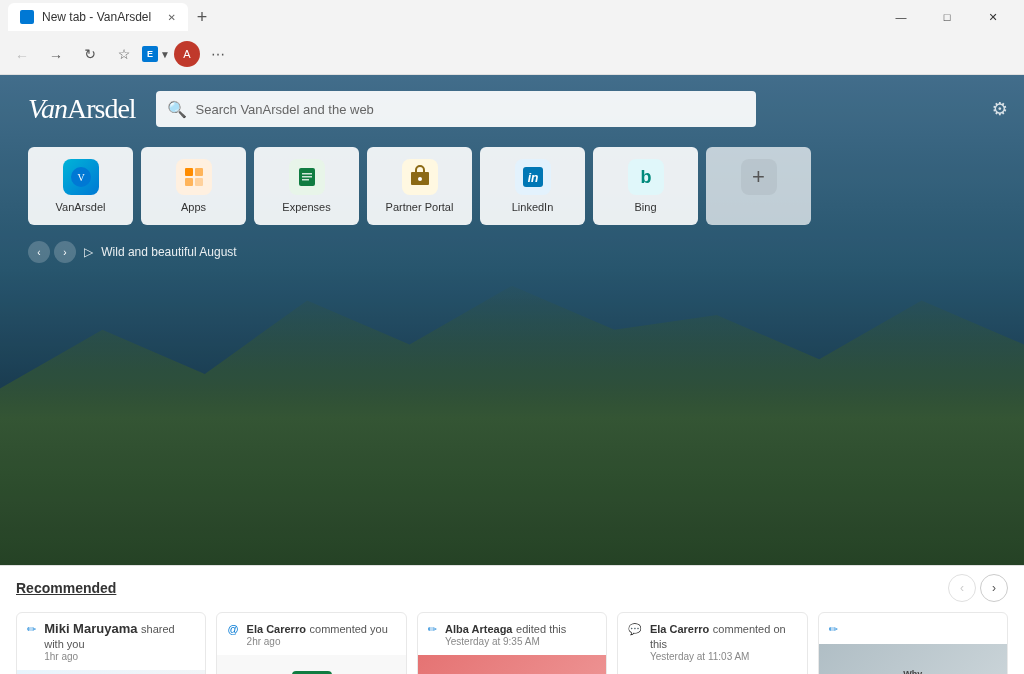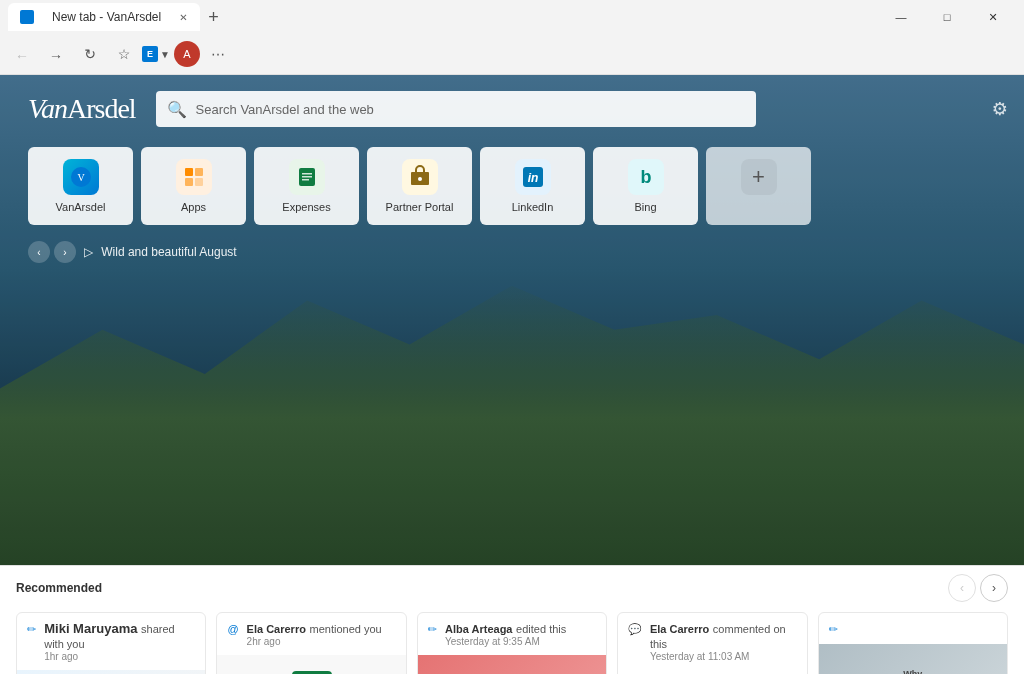--- a/index.html
+++ b/index.html
@@ -1,21 +1,21 @@
 <!DOCTYPE html>
 <html><head>
   <meta charset="utf-8">
   <style>
     * { margin: 0; padding: 0; box-sizing: border-box; }
     body { font-family: 'Segoe UI', Arial, sans-serif; font-size: 13px; background: #f5f5f5; width: 1024px; height: 674px; overflow: hidden; }
 
     
     .browser-chrome { background: #f3f3f3; border-bottom: 1px solid #e0e0e0; }
     .tab-bar { display: flex; align-items: center; height: 34px; padding: 0 8px; background: #f3f3f3; }
-    .tab { display: flex; align-items: center; background: #fff; border-radius: 6px 6px 0 0; padding: 0 12px; height: 28px; font-size: 12px; color: #333; gap: 18px; min-width: 180px; }
+    .tab { display: flex; align-items: center; background: #fff; border-radius: 6px 6px 0 0; padding: 0 12px; height: 28px; font-size: 12px; color: #333; gap: 8px; min-width: 180px; }
     .tab-favicon { width: 14px; height: 14px; background: #0078d4; border-radius: 2px; display: inline-block; }
     .tab-close { margin-left: auto; cursor: pointer; color: #666; font-size: 10px; }
     .tab-new { width: 28px; height: 28px; display: flex; align-items: center; justify-content: center; color: #555; font-size: 18px; cursor: pointer; }
     .window-controls { margin-left: auto; display: flex; gap: 0; }
     .win-btn { width: 46px; height: 34px; display: flex; align-items: center; justify-content: center; font-size: 11px; cursor: pointer; color: #333; }
 
     .address-bar { display: flex; align-items: center; height: 40px; padding: 0 8px; gap: 6px; background: #f3f3f3; }
     .nav-btn { width: 28px; height: 28px; display: flex; align-items: center; justify-content: center; border-radius: 4px; cursor: pointer; color: #555; font-size: 14px; }
     .nav-btn.disabled { color: #bbb; cursor: default; }
     .address-input { flex: 1; height: 28px; border: 1px solid #d0d0d0; border-radius: 4px; padding: 0 10px; font-size: 12px; background: #fff; display: flex; align-items: center; color: #555; }
@@ -55,21 +55,21 @@
     .quick-link-add { background: rgba(255,255,255,0.7); }
 
     
     .hero-caption { display: flex; align-items: center; gap: 8px; color: rgba(255,255,255,0.9); font-size: 12px; }
     .caption-nav { display: flex; gap: 4px; }
     .caption-btn { width: 22px; height: 22px; border-radius: 50%; background: rgba(255,255,255,0.2); display: flex; align-items: center; justify-content: center; cursor: pointer; color: #fff; font-size: 10px; }
 
     
     .recommended-section { background: #fff; padding: 12px 16px; border-top: 1px solid #e0e0e0; }
     .rec-header { display: flex; align-items: center; margin-bottom: 10px; }
-    .rec-title { font-size: 12px; font-weight: 600; color: #333; flex: 1; }
+    .rec-title { font-size: 14px; font-weight: 600; color: #333; flex: 1; text-decoration: underline; }
     .rec-nav { display: flex; gap: 4px; }
     .rec-nav-btn { width: 28px; height: 28px; border-radius: 50%; border: 1px solid #ccc; background: #fff; display: flex; align-items: center; justify-content: center; cursor: pointer; font-size: 12px; color: #555; }
     .rec-nav-btn.disabled { color: #ccc; border-color: #e0e0e0; cursor: default; }
 
     .rec-cards { display: flex; gap: 10px; }
     .rec-card { flex: 1; border: 1px solid #e8e8e8; border-radius: 6px; overflow: hidden; cursor: pointer; }
     .rec-card-header { padding: 8px 10px; display: flex; align-items: flex-start; gap: 8px; }
     .rec-card-meta { flex: 1; }
     .rec-card-time { font-size: 10px; color: #888; }
     .rec-card-thumb { width: 100%; height: 80px; overflow: hidden; display: flex; align-items: center; justify-content: center; }
@@ -216,21 +216,21 @@
         <div class="rec-card-time">1hr ago</div>
       </div>
     </div>
     <div class="rec-card-thumb" style="background: linear-gradient(135deg, #e8f4fd, #f5f5f5); position:relative;"></div>
 
   </div>
       <div class="rec-card">
     <div class="rec-card-header">
       <div style="font-size:11px;color:#0078d4;margin-top:2px;">@</div>
       <div class="rec-card-meta">
-        <div><span style="font-size:11px;font-weight:600;color:#333;">Ela Carerro</span> <span style="font-size:11px;color:#555;">mentioned you</span></div>
+        <div><span style="font-size:11px;font-weight:600;color:#333;">Ela Carerro</span> <span style="font-size:11px;color:#555;">commented you</span></div>
         <div class="rec-card-time">2hr ago</div>
       </div>
     </div>
     <div class="rec-card-thumb" style="background: #f8f8f8; display:flex; align-items:center; justify-content:center;">
           <div style="width:40px;height:48px;background:#107c41;border-radius:4px;display:flex;align-items:center;justify-content:center;color:#fff;font-size:18px;font-weight:700;">X</div>
         </div>
 
   </div>
       <div class="rec-card">
     <div class="rec-card-header">

